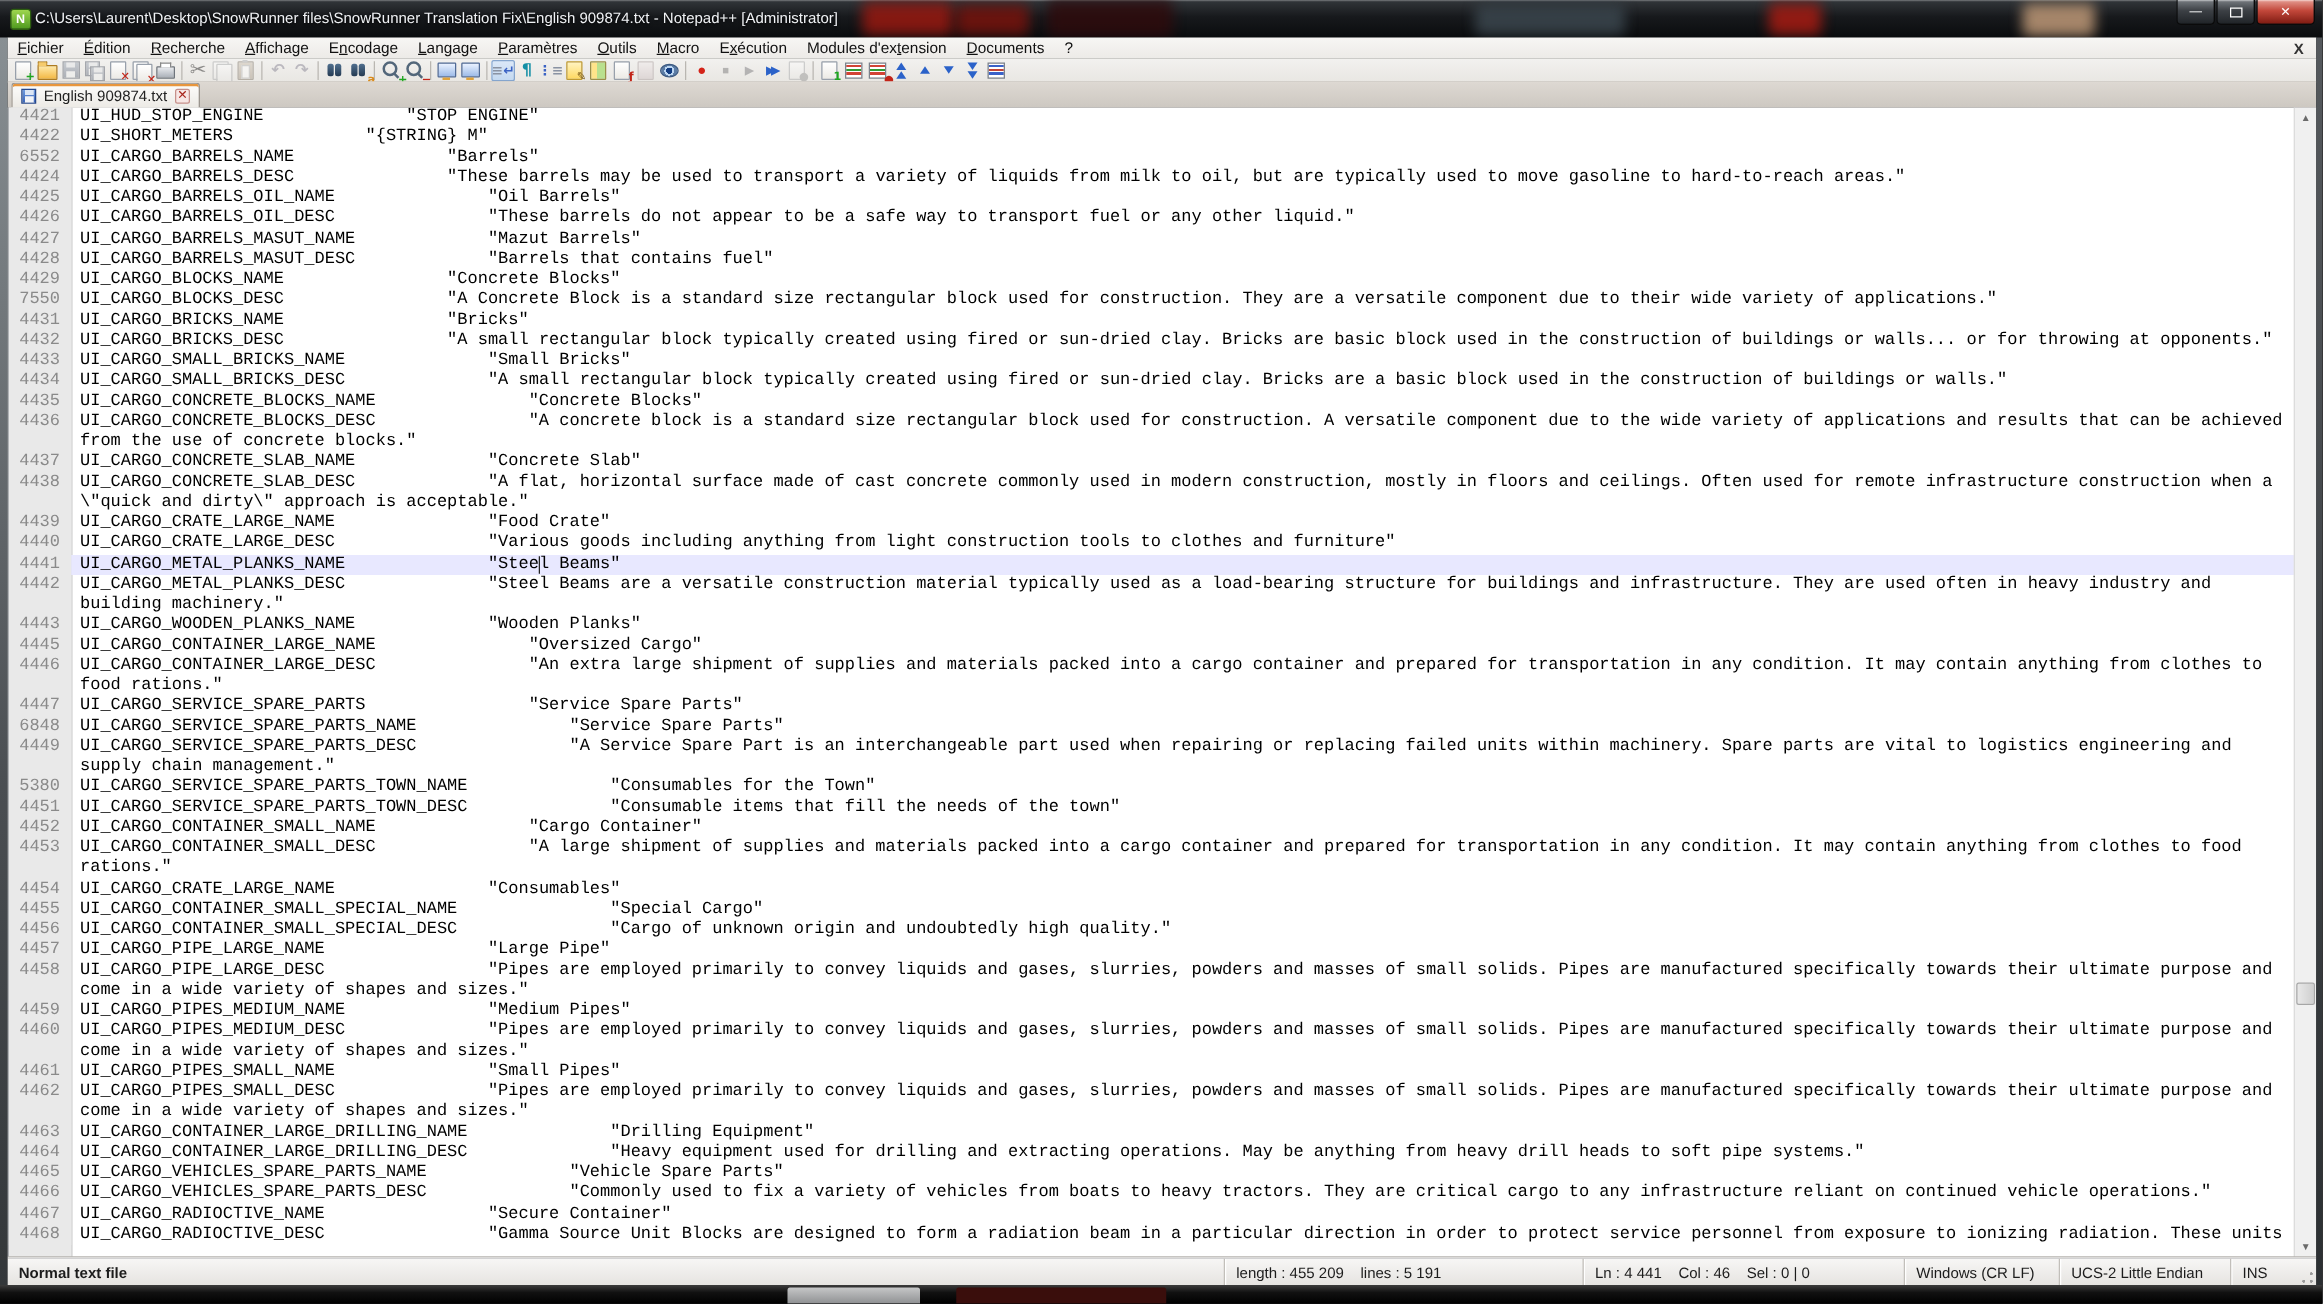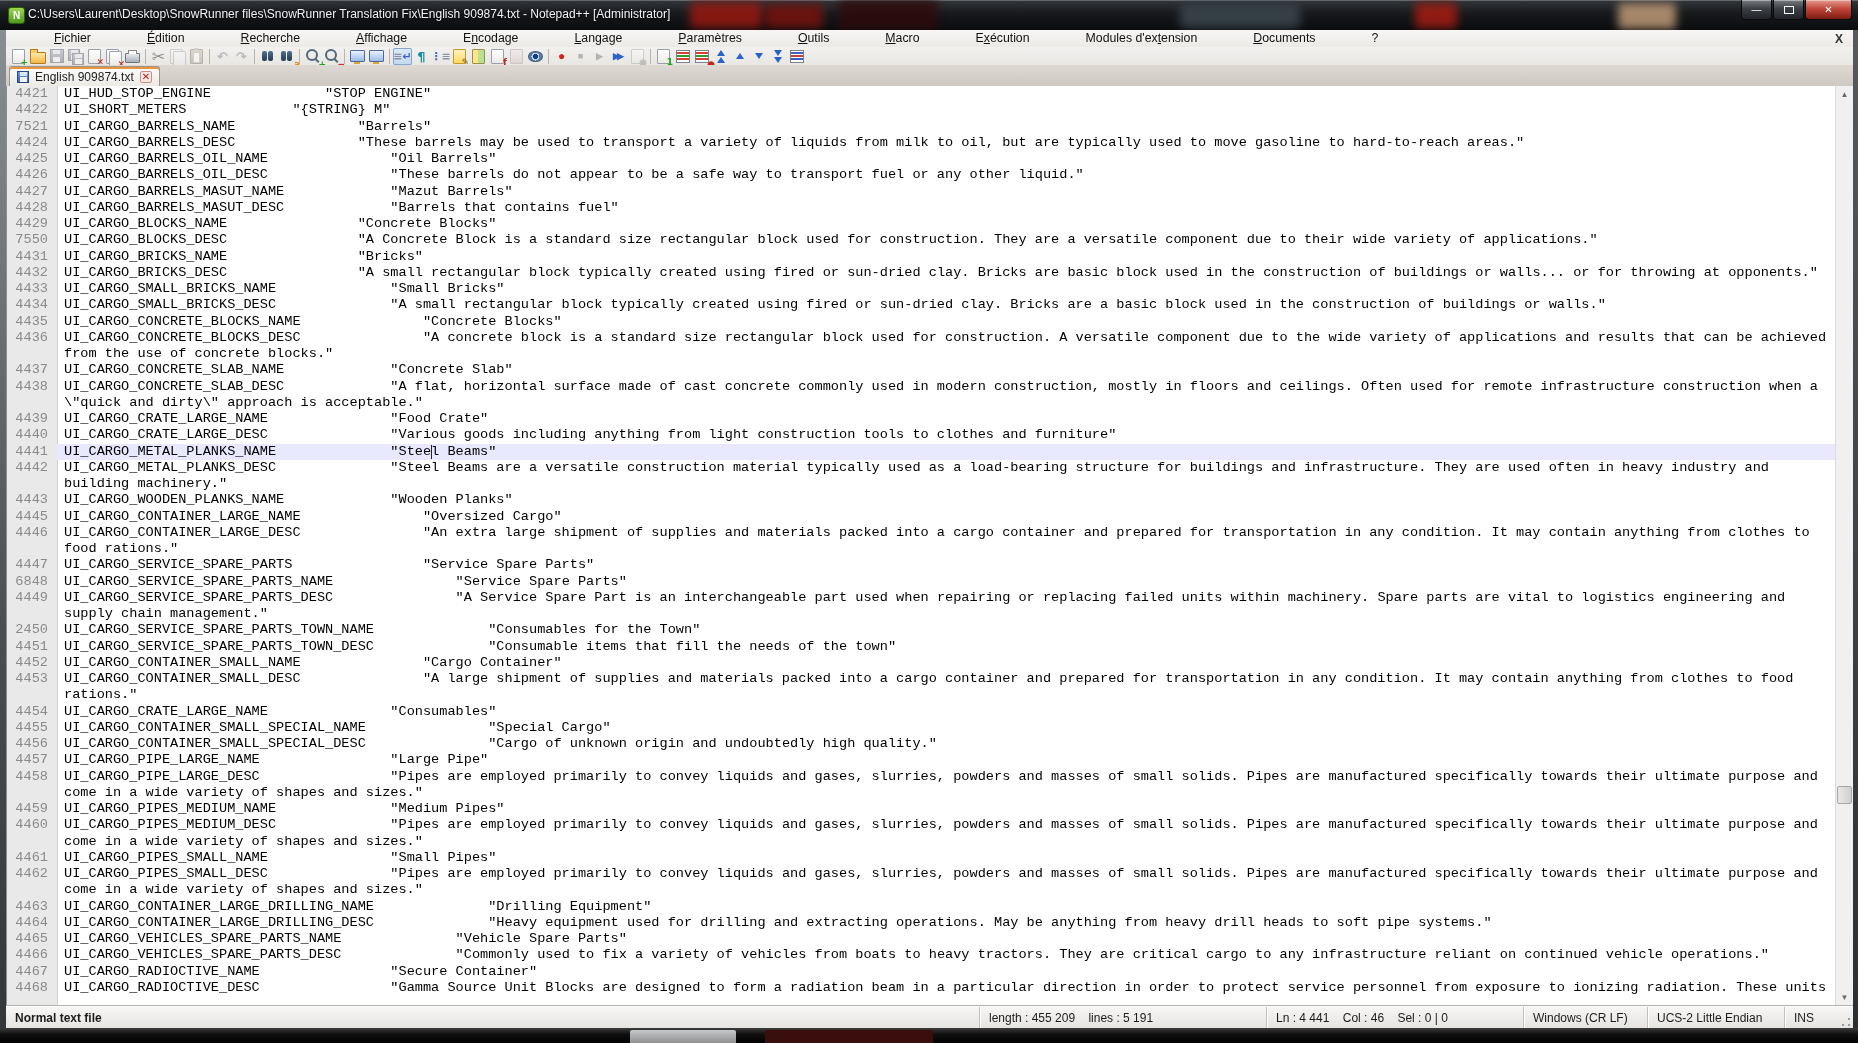--- a/index.html
+++ b/index.html
@@ -8,21 +8,21 @@
   .titlebar{position:absolute;left:0;top:0;right:0;height:30px;background:linear-gradient(#33373b,#17191c 45%,#0a0c0e);overflow:hidden;box-shadow:inset 0 1px 0 rgba(255,255,255,.25);}
   .blob{position:absolute;filter:blur(5px);opacity:.8;border-radius:4px;}
   .apptitle{position:absolute;left:28px;top:0;line-height:29px;color:#f0f2f5;font-size:12px;text-shadow:0 1px 3px #000;white-space:nowrap;}
   .appicon{position:absolute;left:8px;top:7px;width:15px;height:15px;border-radius:3px;background:linear-gradient(#9ed64f,#4f9a1f);border:1px solid #2d5e10;color:#fff;font:bold 10px/15px "Liberation Sans",sans-serif;text-align:center;}
   .cap{position:absolute;top:0;right:6px;display:flex;gap:1px;}
   .cap .b{width:29px;height:19px;border:1px solid #0a0a0a;border-top:none;border-radius:0 0 4px 4px;background:linear-gradient(#787d82,#3c4045 45%,#202428);box-shadow:inset 0 1px 0 rgba(255,255,255,.4);color:#fff;display:flex;align-items:center;justify-content:center;font-size:10px;}
   .cap .b.close{width:45px;background:linear-gradient(#e59c92,#c2473a 45%,#7e1b12);}
   .maxbox{width:8px;height:6px;border:1px solid #fff;display:block;}
   
   .menubar{position:absolute;left:6px;right:5px;top:30px;height:17px;background:linear-gradient(#f7f6f4,#ecEAe7);border-bottom:1px solid #dcd9d4;display:flex;align-items:center;font-size:12.3px;color:#111;}
-  .menu-item{padding:0 8px;height:17px;line-height:17px;cursor:default;margin-left:40px;}
+  .menu-item{padding:0 8px;height:17px;line-height:17px;cursor:default;}
   .menu-close-x{margin-left:auto;margin-right:10px;font:bold 12px "Liberation Sans",sans-serif;color:#333;}
   
   .toolbar{position:absolute;left:6px;right:5px;top:47px;height:18px;background:linear-gradient(#f2f1ef,#e9e7e3);display:flex;align-items:center;padding-left:3px;border-bottom:1px solid #d6d3ce;}
   .tbi{width:19px;height:17px;display:inline-flex;align-items:center;justify-content:center;position:relative;border-radius:2px;flex:0 0 auto;}
   .tbi.pressed{background:linear-gradient(#dde9f8,#c2d8f0);box-shadow:inset 0 0 0 1px #85a5cd;}
   .tbi.disabled{opacity:.42;filter:grayscale(75%);}
   .tb-sep{width:1px;height:15px;background:#b9b6b1;margin:0 3px;flex:0 0 auto;}
   .pg{display:inline-block;width:11px;height:13px;background:linear-gradient(#fff,#eceae5);border:1px solid #98a0ab;border-radius:1px;position:relative;}
   .pg.y{background:linear-gradient(#fff3c0,#ffd961);border-color:#c09a30;}
   .pg.pk{background:linear-gradient(#ffe3e6,#f2b6bf);border-color:#c08890;}
@@ -295,21 +295,21 @@
     <div class="lines">
         <div class="line">
           <span class="ln">4421</span>
           <div class="code">UI_HUD_STOP_ENGINE				"STOP ENGINE"</div>
         </div>
         <div class="line">
           <span class="ln">4422</span>
           <div class="code">UI_SHORT_METERS				"{STRING} M"</div>
         </div>
         <div class="line">
-          <span class="ln">7521</span>
+          <span class="ln">6552</span>
           <div class="code">UI_CARGO_BARRELS_NAME				"Barrels"</div>
         </div>
         <div class="line">
           <span class="ln">4424</span>
           <div class="code">UI_CARGO_BARRELS_DESC				"These barrels may be used to transport a variety of liquids from milk to oil, but are typically used to move gasoline to hard-to-reach areas."</div>
         </div>
         <div class="line">
           <span class="ln">4425</span>
           <div class="code">UI_CARGO_BARRELS_OIL_NAME				"Oil Barrels"</div>
         </div>
@@ -399,21 +399,21 @@
         </div>
         <div class="line">
           <span class="ln">6848</span>
           <div class="code">UI_CARGO_SERVICE_SPARE_PARTS_NAME				"Service Spare Parts"</div>
         </div>
         <div class="line">
           <span class="ln">4449</span>
           <div class="code">UI_CARGO_SERVICE_SPARE_PARTS_DESC				"A Service Spare Part is an interchangeable part used when repairing or replacing failed units within machinery. Spare parts are vital to logistics engineering and supply chain management."</div>
         </div>
         <div class="line">
-          <span class="ln">2450</span>
+          <span class="ln">5380</span>
           <div class="code">UI_CARGO_SERVICE_SPARE_PARTS_TOWN_NAME				"Consumables for the Town"</div>
         </div>
         <div class="line">
           <span class="ln">4451</span>
           <div class="code">UI_CARGO_SERVICE_SPARE_PARTS_TOWN_DESC				"Consumable items that fill the needs of the town"</div>
         </div>
         <div class="line">
           <span class="ln">4452</span>
           <div class="code">UI_CARGO_CONTAINER_SMALL_NAME				"Cargo Container"</div>
         </div>

